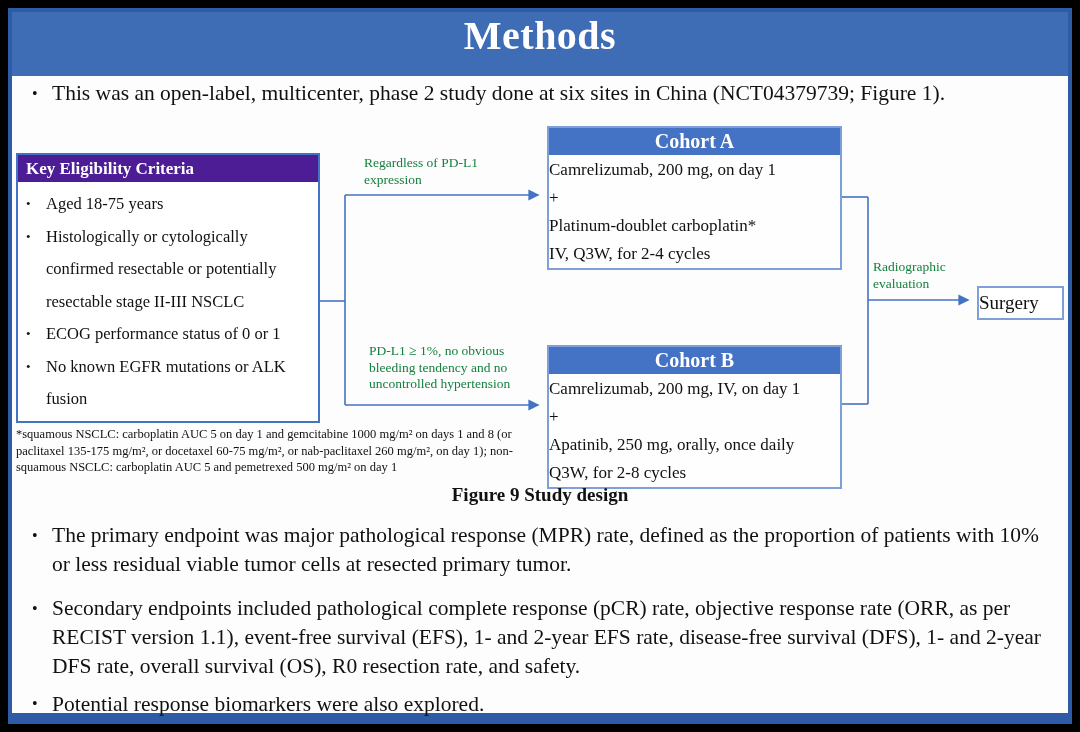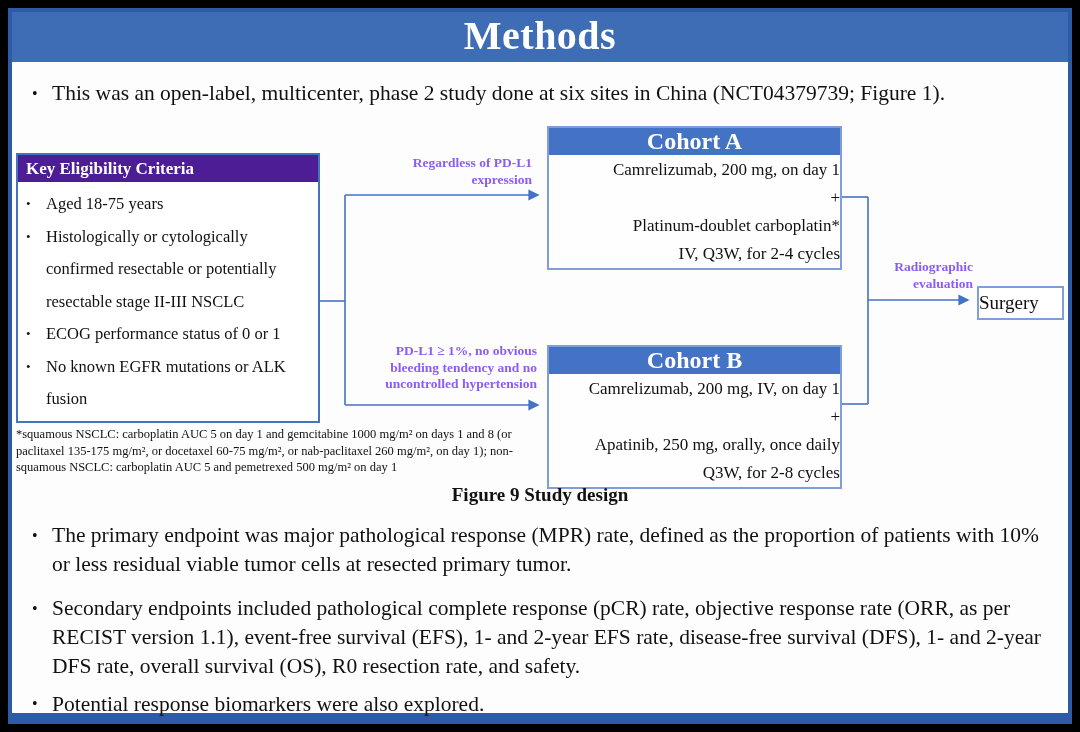--- a/index.html
+++ b/index.html
@@ -8,21 +8,21 @@
     background:#000;overflow:hidden;
     font-family:"Liberation Serif","DejaVu Serif",serif;
     color:#111;
   }
   .frame{
     position:absolute;left:8px;top:8px;width:1064px;height:716px;
     background:#fdfdfe;border:4px solid #2d5ba6;border-bottom-width:11px;
     box-sizing:border-box;
   }
   .banner{
-    position:absolute;left:0;top:0;right:0;height:50px;
+    position:absolute;left:0;top:0;right:0;height:64px;
     background:#3e6db5;color:#fff;text-align:center;
     font-size:40px;font-weight:bold;line-height:48px;letter-spacing:.5px;
   }
   .bullet{position:absolute;display:flex;font-size:21.5px;line-height:29px;}
   .bullet .blt{flex:0 0 30px;font-size:16px;padding-left:10px;box-sizing:border-box;}
   .bullet .txt{flex:1;}
   .intro{left:10px;right:8px;top:67px;}
   .b2{left:10px;right:6px;top:509px;}
   .b3{left:10px;right:6px;top:582px;}
   .b4{left:10px;right:6px;top:679px;line-height:26px;}
@@ -40,29 +40,29 @@
   .ebox li{display:flex;font-size:16.5px;line-height:32.5px;}
   .ebox li .blt{flex:0 0 20px;font-size:13px;}
   .cbox{
     position:absolute;width:291px;height:140px;
     border:2px solid #7f9fd9;background:#fefeff;
   }
   .cbox.a{left:535px;top:114px;}
   .cbox.b{left:535px;top:333px;}
   .cbox .hdr{
     height:27px;line-height:27px;background:#4472c4;color:#fff;
-    font-weight:bold;font-size:24px;text-align:center;
+    font-weight:bold;font-size:20px;text-align:center;
   }
-  .cbox .body{ text-align:right;font-size:17px;line-height:28px;padding-top:1px;}
+  .cbox .body{ text-align:left;font-size:17px;line-height:28px;padding-top:1px;}
   .sbox{
     position:absolute;left:965px;top:274px;width:83px;height:30px;
     border:2px solid #7f9fd9;background:#fff;text-align:left;
     font-size:19px;line-height:30px;
   }
-  .alabel{position:absolute;text-align:right;font-size:13.5px;line-height:16.5px;color:#8b5cf6;font-weight:bold;}
+  .alabel{position:absolute;text-align:left;font-size:13.5px;line-height:16.5px;color:#15803d;}
   .lblA{left:352px;top:143px;width:168px;}
   .lblB{left:357px;top:331px;width:168px;}
   .lblR{left:861px;top:247px;width:100px;}
   .footnote{
     position:absolute;left:4px;top:414px;width:526px;
     font-size:12.5px;line-height:16.5px;
   }
   .caption{
     position:absolute;left:0;top:472px;width:100%;text-align:center;
     font-weight:bold;font-size:19px;

